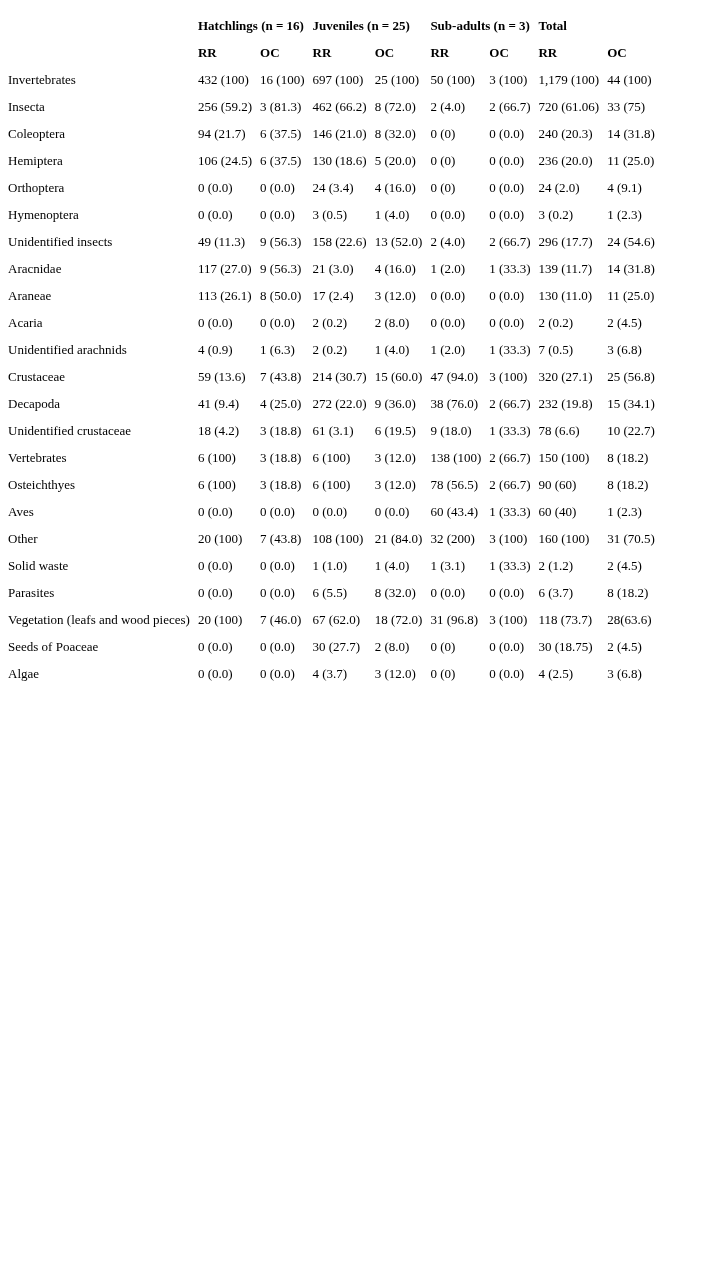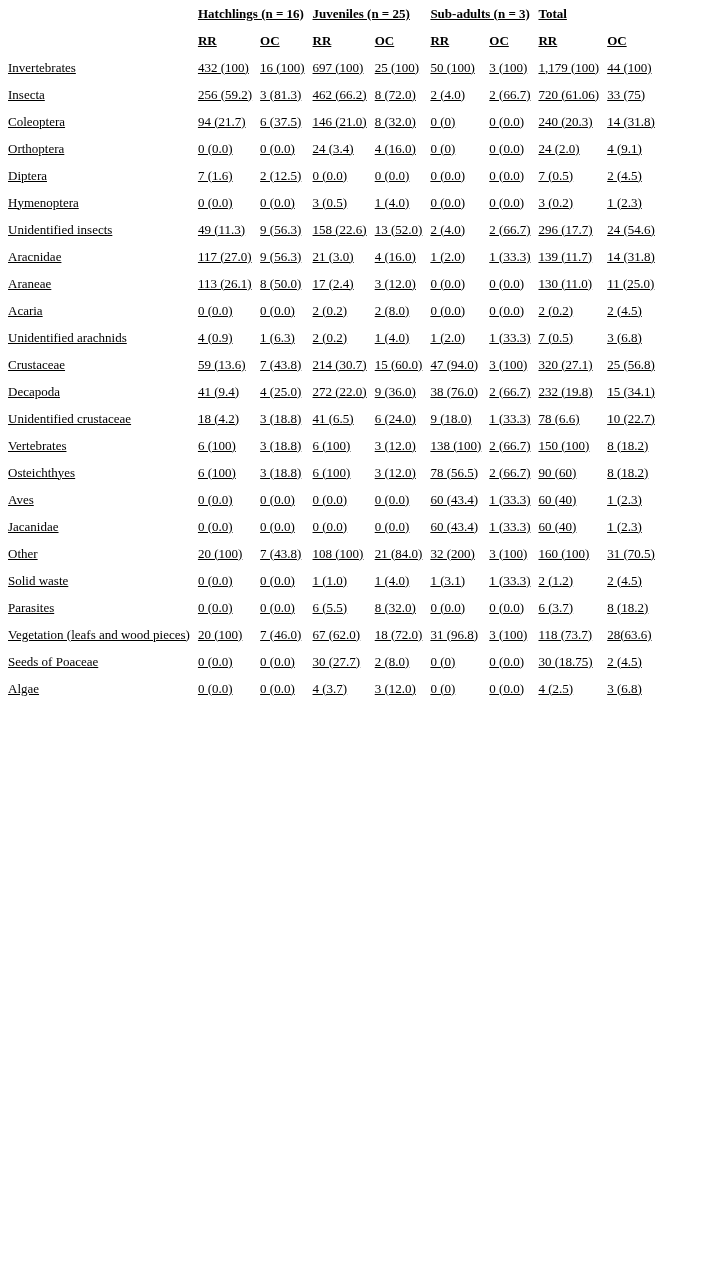--- a/index.html
+++ b/index.html
@@ -12,22 +12,21 @@
     }
     body {
       font-family: "Liberation Serif", "DejaVu Serif", serif;
       font-size: 13px;
       color: #000000;
     }
     table {
       border-collapse: collapse;
       position: absolute;
       left: 4px;
-      top: 0;
-      text-decoration: underline;
+      top: 12px;
     }
     td, th {
       padding: 0 4px;
       height: 27px;
       white-space: nowrap;
       vertical-align: middle;
       text-align: left;
     }
     th {
       font-weight: bold;
@@ -86,40 +85,40 @@
         <td>94 (21.7)</td>
         <td>6 (37.5)</td>
         <td>146 (21.0)</td>
         <td>8 (32.0)</td>
         <td>0 (0)</td>
         <td>0 (0.0)</td>
         <td>240 (20.3)</td>
         <td>14 (31.8)</td>
       </tr>
       <tr>
+        <td class="label">Hemiptera</td>
+        <td>106 (24.5)</td>
+        <td>6 (37.5)</td>
+        <td>130 (18.6)</td>
+        <td>5 (20.0)</td>
+        <td>0 (0)</td>
+        <td>0 (0.0)</td>
+        <td>236 (20.0)</td>
+        <td>11 (25.0)</td>
+      </tr>
+      <tr>
         <td class="label">Orthoptera</td>
         <td>0 (0.0)</td>
         <td>0 (0.0)</td>
         <td>24 (3.4)</td>
         <td>4 (16.0)</td>
         <td>0 (0)</td>
         <td>0 (0.0)</td>
         <td>24 (2.0)</td>
         <td>4 (9.1)</td>
-      </tr>
-      <tr>
-        <td class="label">Diptera</td>
-        <td>7 (1.6)</td>
-        <td>2 (12.5)</td>
-        <td>0 (0.0)</td>
-        <td>0 (0.0)</td>
-        <td>0 (0.0)</td>
-        <td>0 (0.0)</td>
-        <td>7 (0.5)</td>
-        <td>2 (4.5)</td>
       </tr>
       <tr>
         <td class="label">Hymenoptera</td>
         <td>0 (0.0)</td>
         <td>0 (0.0)</td>
         <td>3 (0.5)</td>
         <td>1 (4.0)</td>
         <td>0 (0.0)</td>
         <td>0 (0.0)</td>
         <td>3 (0.2)</td>
@@ -199,22 +198,22 @@
         <td>9 (36.0)</td>
         <td>38 (76.0)</td>
         <td>2 (66.7)</td>
         <td>232 (19.8)</td>
         <td>15 (34.1)</td>
       </tr>
       <tr>
         <td class="label">Unidentified crustaceae</td>
         <td>18 (4.2)</td>
         <td>3 (18.8)</td>
-        <td>41 (6.5)</td>
-        <td>6 (24.0)</td>
+        <td>61 (3.1)</td>
+        <td>6 (19.5)</td>
         <td>9 (18.0)</td>
         <td>1 (33.3)</td>
         <td>78 (6.6)</td>
         <td>10 (22.7)</td>
       </tr>
       <tr>
         <td class="label">Vertebrates</td>
         <td>6 (100)</td>
         <td>3 (18.8)</td>
         <td>6 (100)</td>
@@ -230,31 +229,20 @@
         <td>3 (18.8)</td>
         <td>6 (100)</td>
         <td>3 (12.0)</td>
         <td>78 (56.5)</td>
         <td>2 (66.7)</td>
         <td>90 (60)</td>
         <td>8 (18.2)</td>
       </tr>
       <tr>
         <td class="label">Aves</td>
-        <td>0 (0.0)</td>
-        <td>0 (0.0)</td>
-        <td>0 (0.0)</td>
-        <td>0 (0.0)</td>
-        <td>60 (43.4)</td>
-        <td>1 (33.3)</td>
-        <td>60 (40)</td>
-        <td>1 (2.3)</td>
-      </tr>
-      <tr>
-        <td class="label">Jacanidae</td>
         <td>0 (0.0)</td>
         <td>0 (0.0)</td>
         <td>0 (0.0)</td>
         <td>0 (0.0)</td>
         <td>60 (43.4)</td>
         <td>1 (33.3)</td>
         <td>60 (40)</td>
         <td>1 (2.3)</td>
       </tr>
       <tr>

